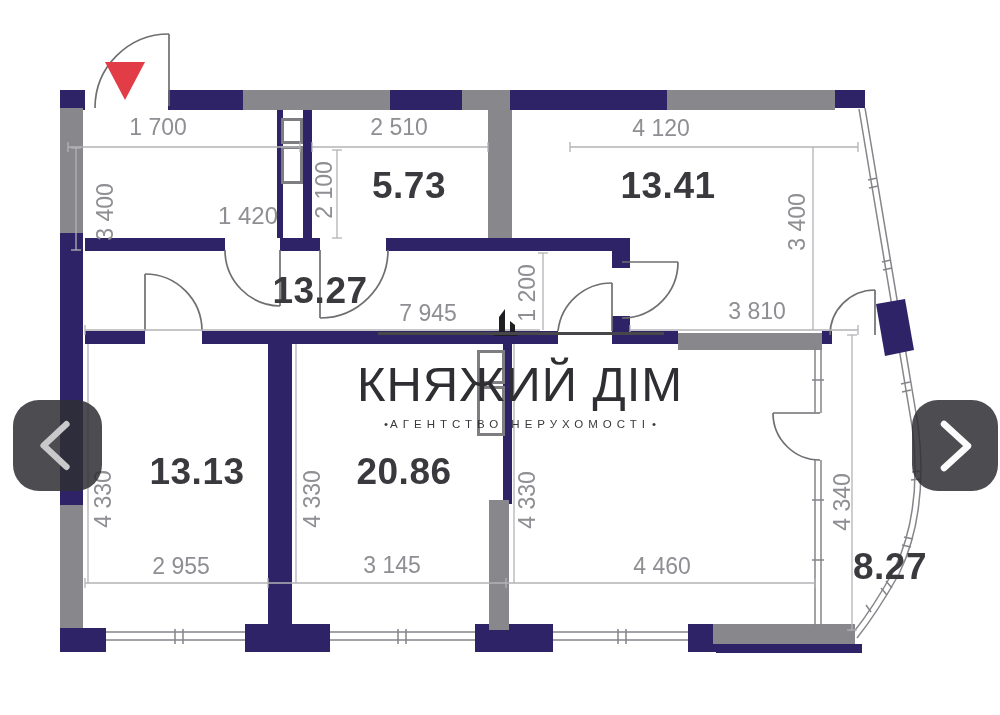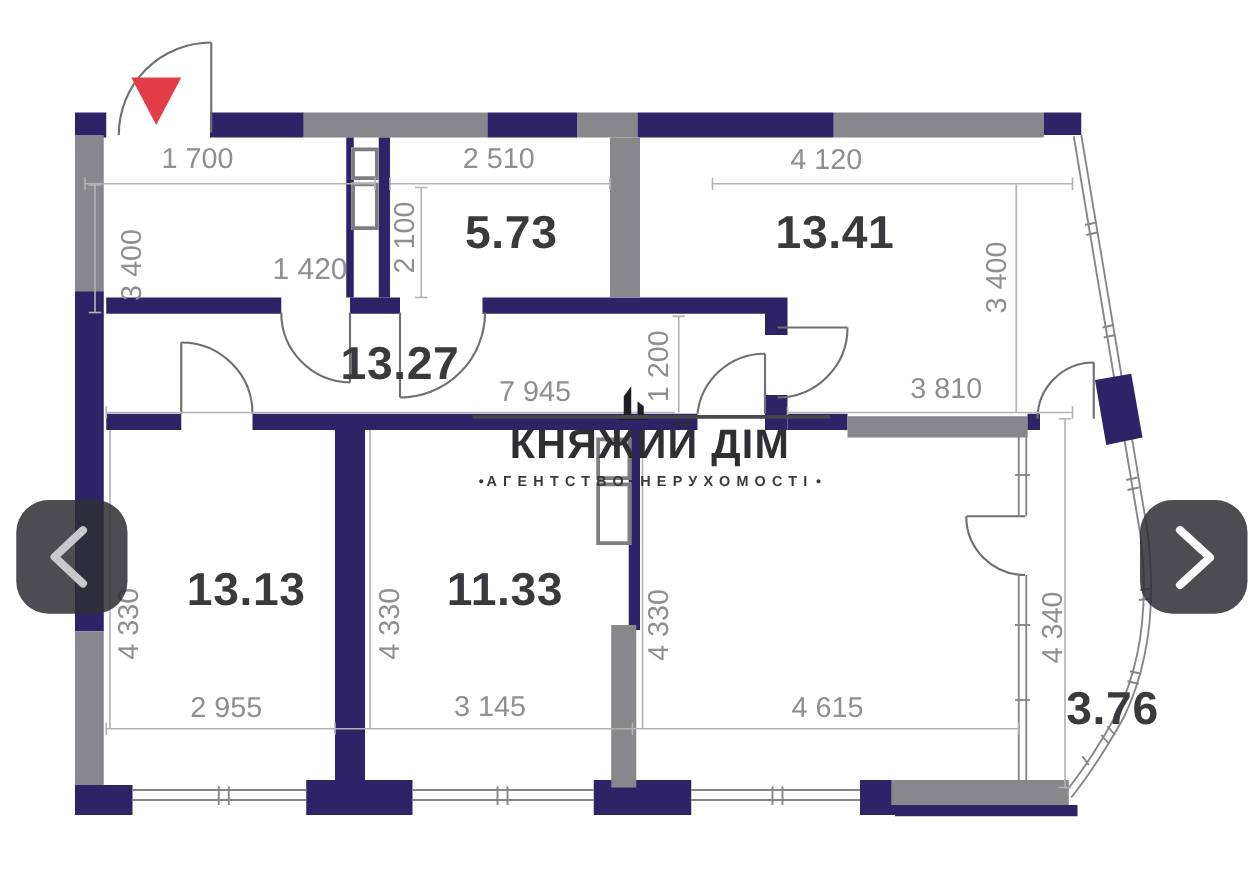--- a/index.html
+++ b/index.html
@@ -13,23 +13,23 @@
   .area{position:absolute;font-size:37px;font-weight:bold;color:#3a3a3e;
         transform:translate(-50%,-50%);white-space:nowrap;z-index:20;letter-spacing:.5px;}
   .vent{position:absolute;border:3px solid #7d7d82;background:#fff;z-index:8;}
   #plan-svg{position:absolute;left:0;top:0;z-index:10;}
   .walls{z-index:5;}
   #entry-triangle{position:absolute;left:105px;top:62px;width:0;height:0;z-index:15;
     border-left:20px solid transparent;border-right:20px solid transparent;border-top:38px solid #e23c46;}
   #logo{position:absolute;left:340px;top:300px;width:360px;text-align:center;z-index:40;}
   #logo-rule{position:absolute;left:38px;top:32px;width:286px;height:3px;background:#47474b;}
   #logo-icon{position:absolute;left:148px;top:4px;}
-  #logo-title{position:relative;margin-top:36px;font-size:33px;font-weight:bold;color:#2f2f33;
+  #logo-title{position:relative;margin-top:56px;font-size:49px;font-weight:normal;color:#2f2f33;
     letter-spacing:1px;white-space:nowrap;}
-  #logo-subtitle{margin-top:6px;font-size:11.5px;font-weight:bold;color:#39393d;letter-spacing:5px;white-space:nowrap;}
+  #logo-subtitle{margin-top:6px;font-size:11.5px;font-weight:normal;color:#39393d;letter-spacing:5px;white-space:nowrap;}
   #logo-subtitle .blt{letter-spacing:0;margin:0 2px;}
   .nav-arrow{position:absolute;top:400px;width:89px;height:91px;border-radius:26px;
     background:rgba(47,47,52,0.86);z-index:50;display:flex;align-items:center;justify-content:center;cursor:pointer;}
   #prev-btn{left:13px;}
   #next-btn{left:912px;width:86px;}
 </style>
 </head>
 <body>
 
 <div id="stage">
@@ -193,28 +193,28 @@
   <div class="dim" style="left:248px;top:216px;font-size:24px">1 420</div>
   <div class="dim" style="left:428px;top:313px">7 945</div>
   <div class="dimv" style="left:527px;top:293px">1 200</div>
   <div class="dim" style="left:757px;top:311px">3 810</div>
   <div class="dimv" style="left:103px;top:499px">4 330</div>
   <div class="dimv" style="left:312px;top:499px">4 330</div>
   <div class="dimv" style="left:527px;top:500px">4 330</div>
   <div class="dimv" style="left:842px;top:502px">4 340</div>
   <div class="dim" style="left:181px;top:566px">2 955</div>
   <div class="dim" style="left:392px;top:565px">3 145</div>
-  <div class="dim" style="left:662px;top:566px">4 615</div>
+  <div class="dim" style="left:662px;top:566px">4 460</div>
 
   <div class="area" style="left:409px;top:186px">5.73</div>
   <div class="area" style="left:668px;top:186px">13.41</div>
   <div class="area" style="left:320px;top:291px">13.27</div>
   <div class="area" style="left:197px;top:472px">13.13</div>
-  <div class="area" style="left:404px;top:472px">11.33</div>
-  <div class="area" style="left:890px;top:567px">3.76</div>
+  <div class="area" style="left:404px;top:472px">20.86</div>
+  <div class="area" style="left:890px;top:567px">8.27</div>
 
   <div id="logo">
     <svg id="logo-icon" width="34" height="32" viewBox="0 0 34 32">
       <polygon points="6,31 11,31 11,13 17,5 17,31 22,31 22,17 27,21 27,31 30,31 30,32 6,32" fill="#1f1f23"></polygon>
     </svg>
     <div id="logo-rule"></div>
     <div id="logo-title">КНЯЖИЙ ДІМ</div>
     <div id="logo-subtitle">
       <span class="blt">•</span><span>АГЕНТСТВО НЕРУХОМОСТІ</span><span class="blt">•</span>
     </div>

